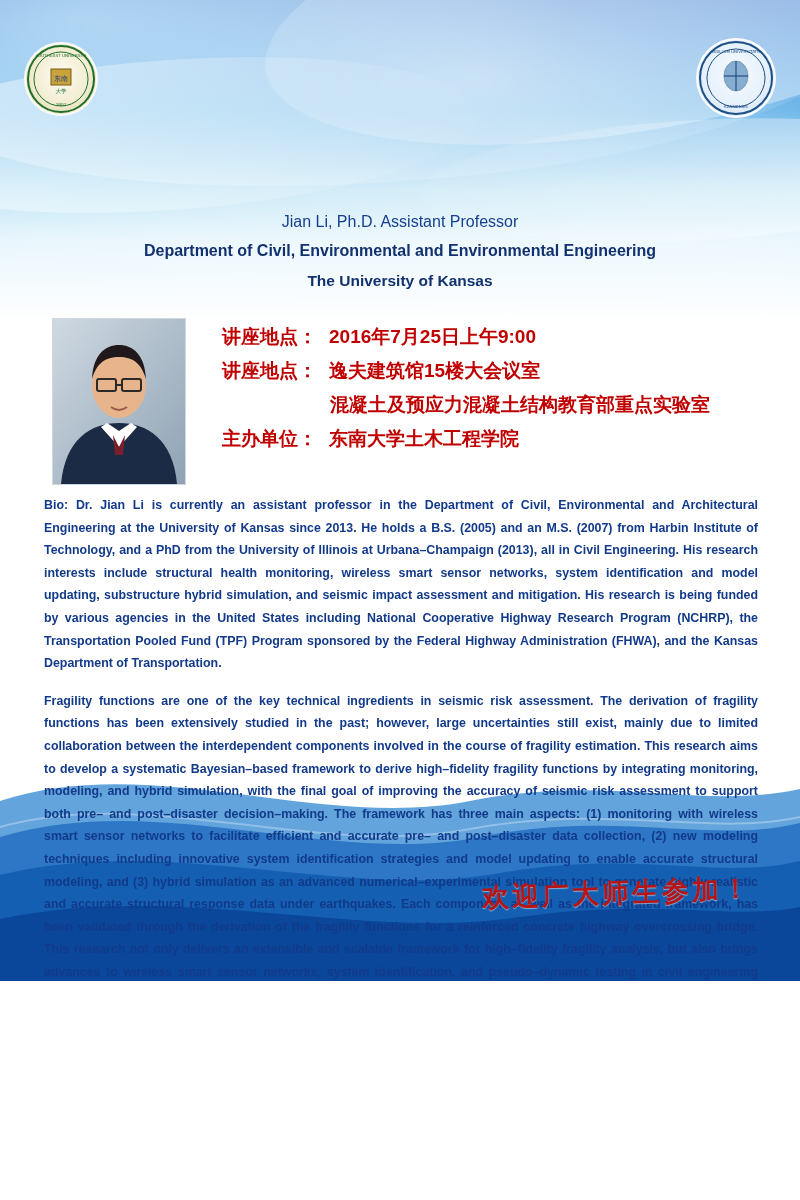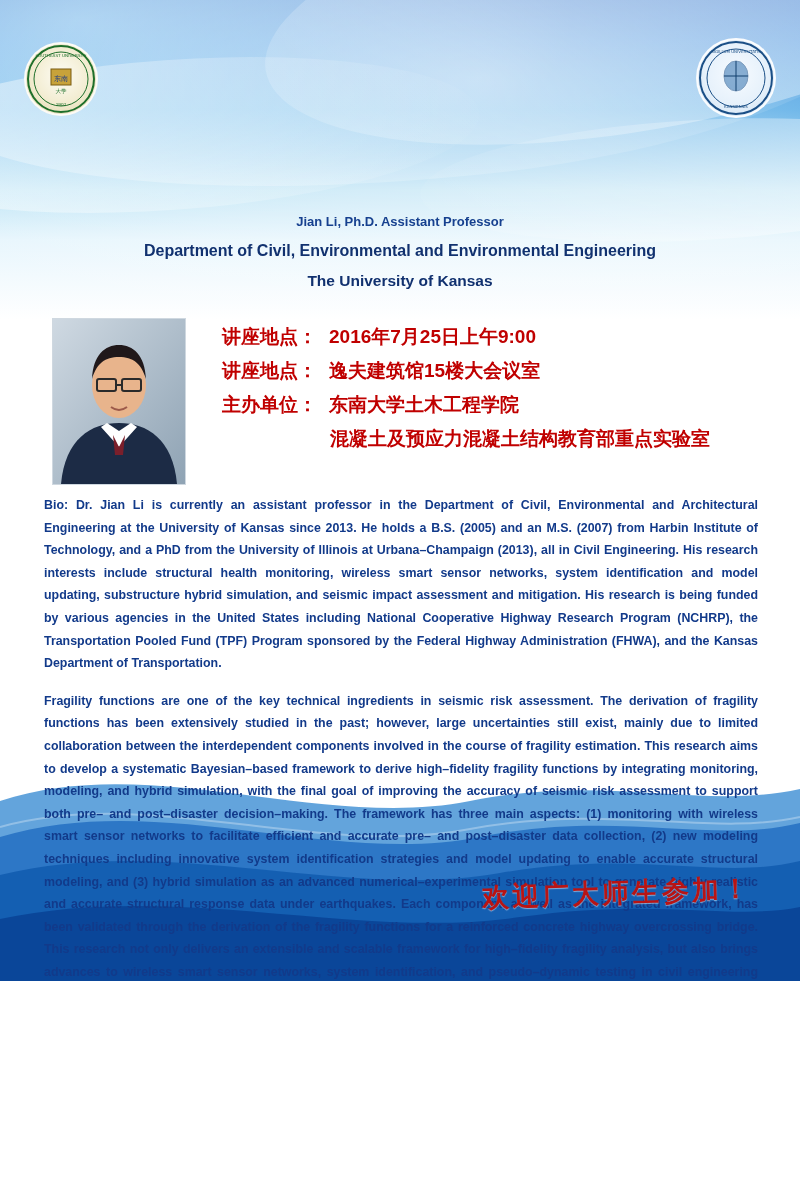--- a/index.html
+++ b/index.html
@@ -118,21 +118,21 @@
   }
 
   
   #presenter {
     position: absolute;
     left: 40px; top: 208px;
     width: 720px;
     text-align: center;
     color: #123a8a;
   }
-  #presenter .p1 { font-size: 13px; font-weight: bold; line-height: 28px; color: #16408f; }
+  #presenter .p1 { font-size: 16px; font-weight: normal; line-height: 28px; color: #16408f; }
   #presenter .p2 { font-size: 16px; font-weight: bold; line-height: 30px; color: #11316f; }
   #presenter .p3 { font-size: 15.5px; font-weight: bold; line-height: 30px; color: #11316f; }
 
   
   #portrait {
     position: absolute;
     left: 52px; top: 318px;
     width: 132px; height: 165px;
     border: 1px solid #cfd8e0;
     background: linear-gradient(170deg, #c8d3dc 0%, #9fb0bf 100%);
@@ -276,26 +276,26 @@
     </svg>
   </div>
 
   <div id="event-info">
     <div class="row">
       <span>讲座地点：</span><span class="val">2016年7月25日上午9:00</span>
     </div>
     <div class="row">
       <span>讲座地点：</span><span class="val">逸夫建筑馆15楼大会议室</span>
     </div>
+    <div class="row indent">
+      <span class="val">混凝土及预应力混凝土结构教育部重点实验室</span>
+    </div>
     <div class="row">
       <span>主办单位：</span><span class="val">东南大学土木工程学院</span>
     </div>
-    <div class="row indent">
-      <span class="val">混凝土及预应力混凝土结构教育部重点实验室</span>
-    </div>
   </div>
 
   <div id="body-text">
     <p>Bio: Dr. Jian Li is currently an assistant professor in the Department of Civil, Environmental and Architectural Engineering at the University of Kansas since 2013. He holds a B.S. (2005) and an M.S. (2007) from Harbin Institute of Technology, and a PhD from the University of Illinois at Urbana–Champaign (2013), all in Civil Engineering. His research interests include structural health monitoring, wireless smart sensor networks, system identification and model updating, substructure hybrid simulation, and seismic impact assessment and mitigation. His research is being funded by various agencies in the United States including National Cooperative Highway Research Program (NCHRP), the Transportation Pooled Fund (TPF) Program sponsored by the Federal Highway Administration (FHWA), and the Kansas Department of Transportation.</p>
     <p>Fragility functions are one of the key technical ingredients in seismic risk assessment. The derivation of fragility functions has been extensively studied in the past; however, large uncertainties still exist, mainly due to limited collaboration between the interdependent components involved in the course of fragility estimation. This research aims to develop a systematic Bayesian–based framework to derive high–fidelity fragility functions by integrating monitoring, modeling, and hybrid simulation, with the final goal of improving the accuracy of seismic risk assessment to support both pre– and post–disaster decision–making. The framework has three main aspects: (1) monitoring with wireless smart sensor networks to facilitate efficient and accurate pre– and post–disaster data collection, (2) new modeling techniques including innovative system identification strategies and model updating to enable accurate structural modeling, and (3) hybrid simulation as an advanced numerical–experimental simulation tool to generate highly realistic and accurate structural response data under earthquakes. Each component, as well as the integrated framework, has been validated through the derivation of the fragility functions for a reinforced concrete highway overcrossing bridge.  This research not only delivers an extensible and scalable framework for high–fidelity fragility analysis, but also brings advances to wireless smart sensor networks, system identification, and pseudo–dynamic testing in civil engineering applications.</p>
   </div>
 
 
   <div id="welcome">欢迎广大师生参加！</div>
 

